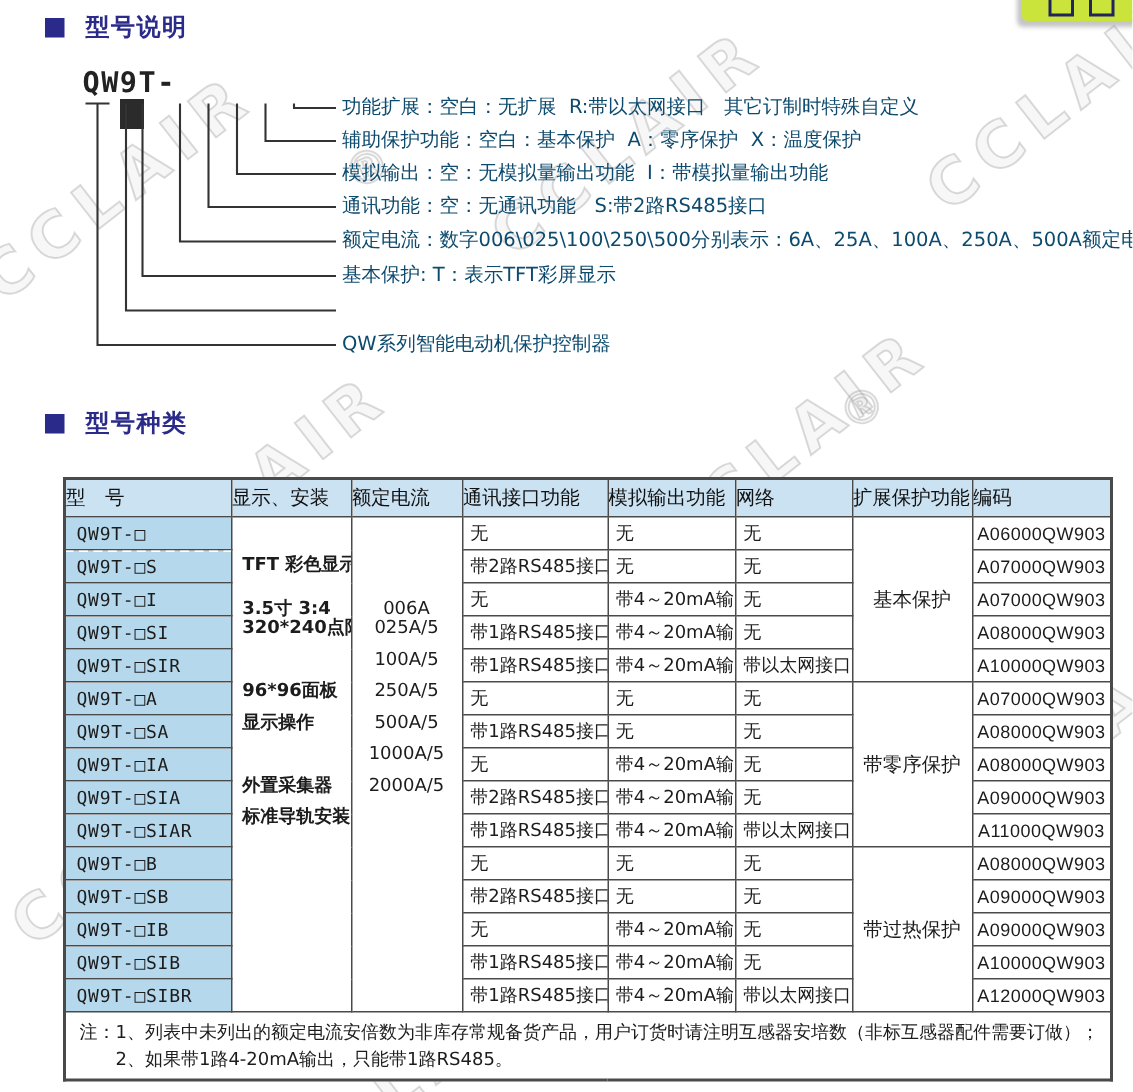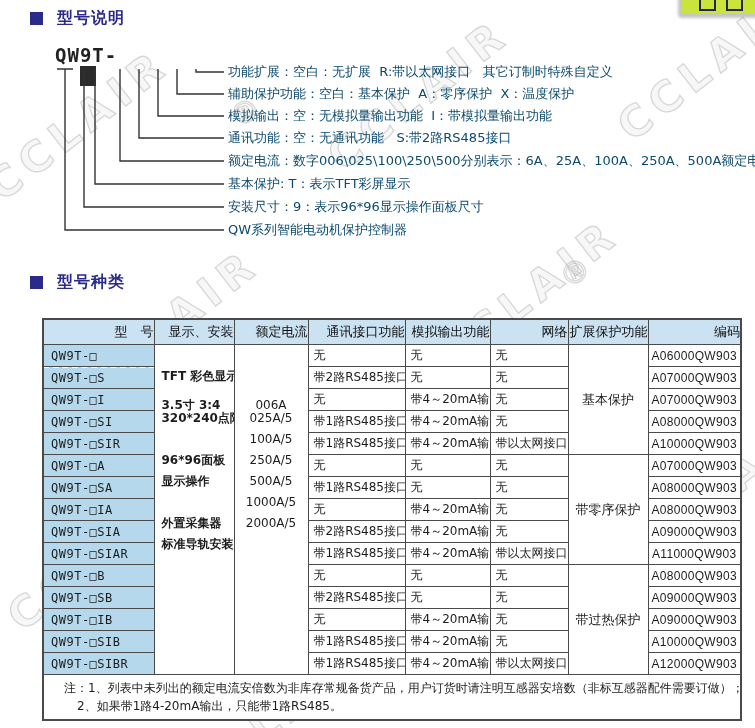--- a/index.html
+++ b/index.html
@@ -37,37 +37,37 @@
   .dlabel{position:absolute;left:228px;height:16px;line-height:16px;font-size:13px;
       color:#0c4a6e;white-space:pre;}
   #dl0{top:64px;} #dl1{top:86px;} #dl2{top:108px;} #dl3{top:130px;}
   #dl4{top:153px;} #dl5{top:176px;} #dl6{top:199px;} #dl7{top:222px;}
 
   
   .spec-table{position:absolute;left:42px;top:318px;width:698px;border-collapse:collapse;
       table-layout:fixed;font-size:12px;border:2px solid #4a4a4a;background:#fff;}
   .spec-table th,.spec-table td{border:1px solid #4a4a4a;padding:0;overflow:hidden;
       white-space:nowrap;font-weight:normal;}
-  .spec-table th{height:24px;background:#cbe2f2;font-size:13px;text-align:right;color:#111;}
+  .spec-table th{height:24px;background:#cbe2f2;font-size:13px;text-align:left;color:#111;}
   .spec-table td{height:21px;}
   td.model{background:#b5d8ec;font-family:"DejaVu Sans Mono",monospace;padding-left:7px;
       letter-spacing:0.5px;position:relative;}
   .dash-overlay{position:absolute;left:-1px;right:-1px;top:-1px;height:0;
       border-top:2px dashed #ffffff;}
   td.left{padding-left:5px;}
   td.code{text-align:center;font-family:"Liberation Sans",sans-serif;letter-spacing:0.3px;}
   td.merged{position:relative;vertical-align:top;}
   .mline{position:absolute;left:0;right:0;height:21px;line-height:21px;}
   .mline.disp{padding-left:7px;font-weight:bold;}
   .mline.cur{text-align:center;}
   .lr2{top:21px;} .lr3{top:50px;} .lr4{top:63px;} .lr5{top:84px;} .lr6{top:105px;}
   .lr7{top:126px;} .lr8{top:147px;} .lr9{top:168px;} .lr10{top:189px;}
   td.prot{text-align:center;font-size:13px;}
   td.notes-cell{height:44px;vertical-align:top;white-space:normal;}
-  .note-l1{padding:4px 0 0 20px;line-height:18px;white-space:nowrap;font-size:12px;}
+  .note-l1{padding:4px 0 0 9px;line-height:18px;white-space:nowrap;font-size:12px;}
   .note-l2{padding-left:33px;line-height:18px;white-space:nowrap;font-size:12px;}
 </style>
 </head>
 <body>
 
 <div class="page">
 
   <div class="wm" style="left:-30px;top:100px;">CCLAIR</div>
   <div class="wm" style="left:310px;top:70px;">CCLAIR</div>
   <div class="wm" style="left:600px;top:40px;">CCLAIR</div>
@@ -110,21 +110,20 @@
     <path d="M84,69 V207 H224"></path>
     <path d="M57,69 H73 M65,69 V230 H224"></path>
   </svg>
 
   <div class="dlabel" id="dl0">功能扩展：空白：无扩展  R:带以太网接口   其它订制时特殊自定义</div>
   <div class="dlabel" id="dl1">辅助保护功能：空白：基本保护  A：零序保护  X：温度保护</div>
   <div class="dlabel" id="dl2">模拟输出：空：无模拟量输出功能  I：带模拟量输出功能</div>
   <div class="dlabel" id="dl3">通讯功能：空：无通讯功能   S:带2路RS485接口</div>
   <div class="dlabel" id="dl4">额定电流：数字006\025\100\250\500分别表示：6A、25A、100A、250A、500A额定电流</div>
   <div class="dlabel" id="dl5">基本保护: T：表示TFT彩屏显示</div>
-  <div class="dlabel" id="dl6">安装尺寸：9：表示96*96显示操作面板尺寸</div>
   <div class="dlabel" id="dl7">QW系列智能电动机保护控制器</div>
 
   <div class="section-title" id="title2">
     <span class="bullet"></span>
     <span>型号种类</span>
   </div>
 
   <table class="spec-table">
     <colgroup>
       <col style="width:111px">

